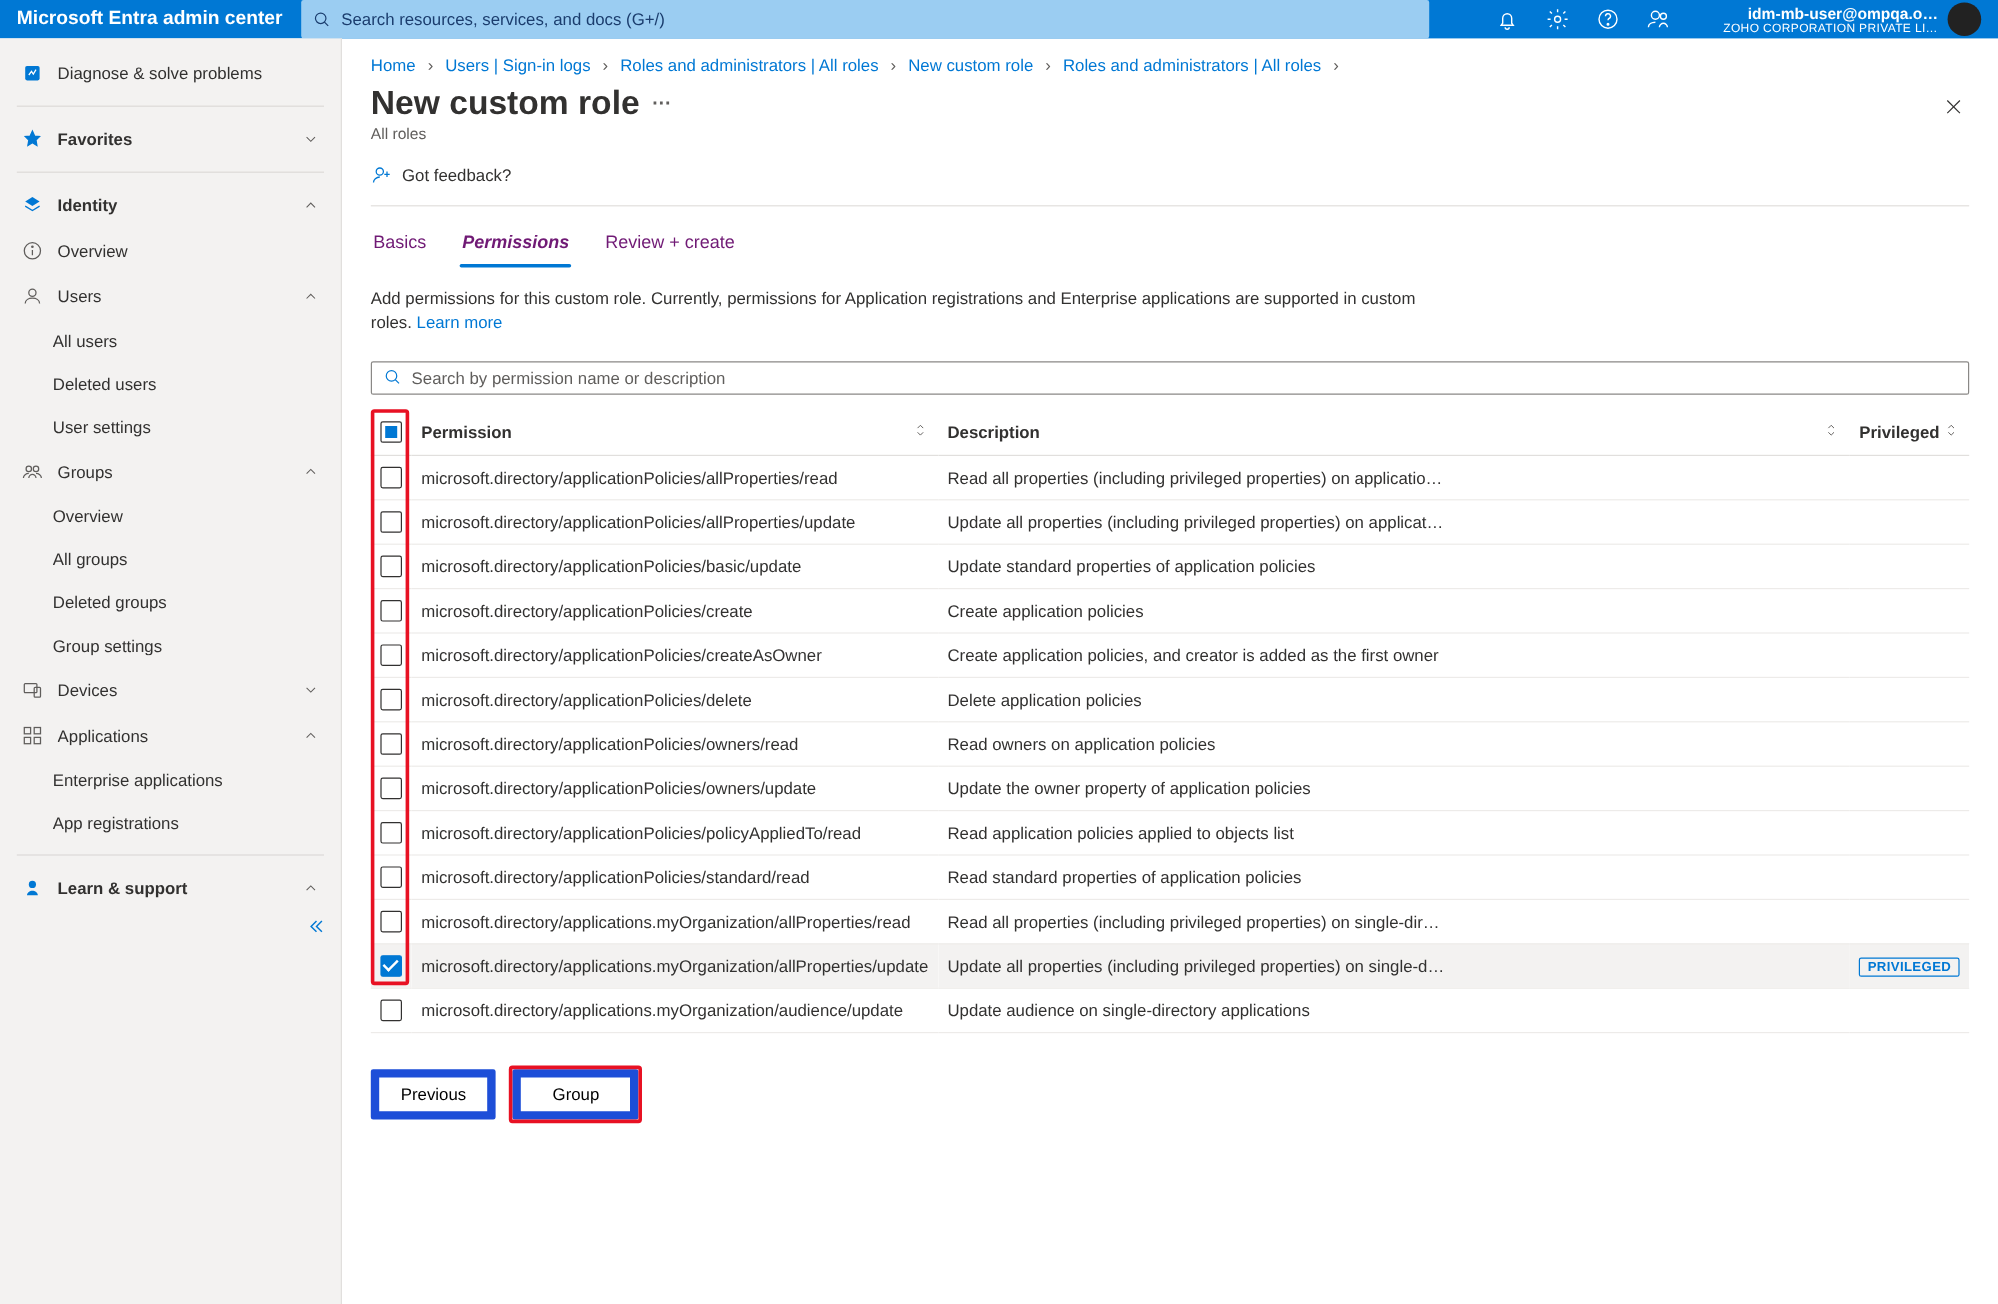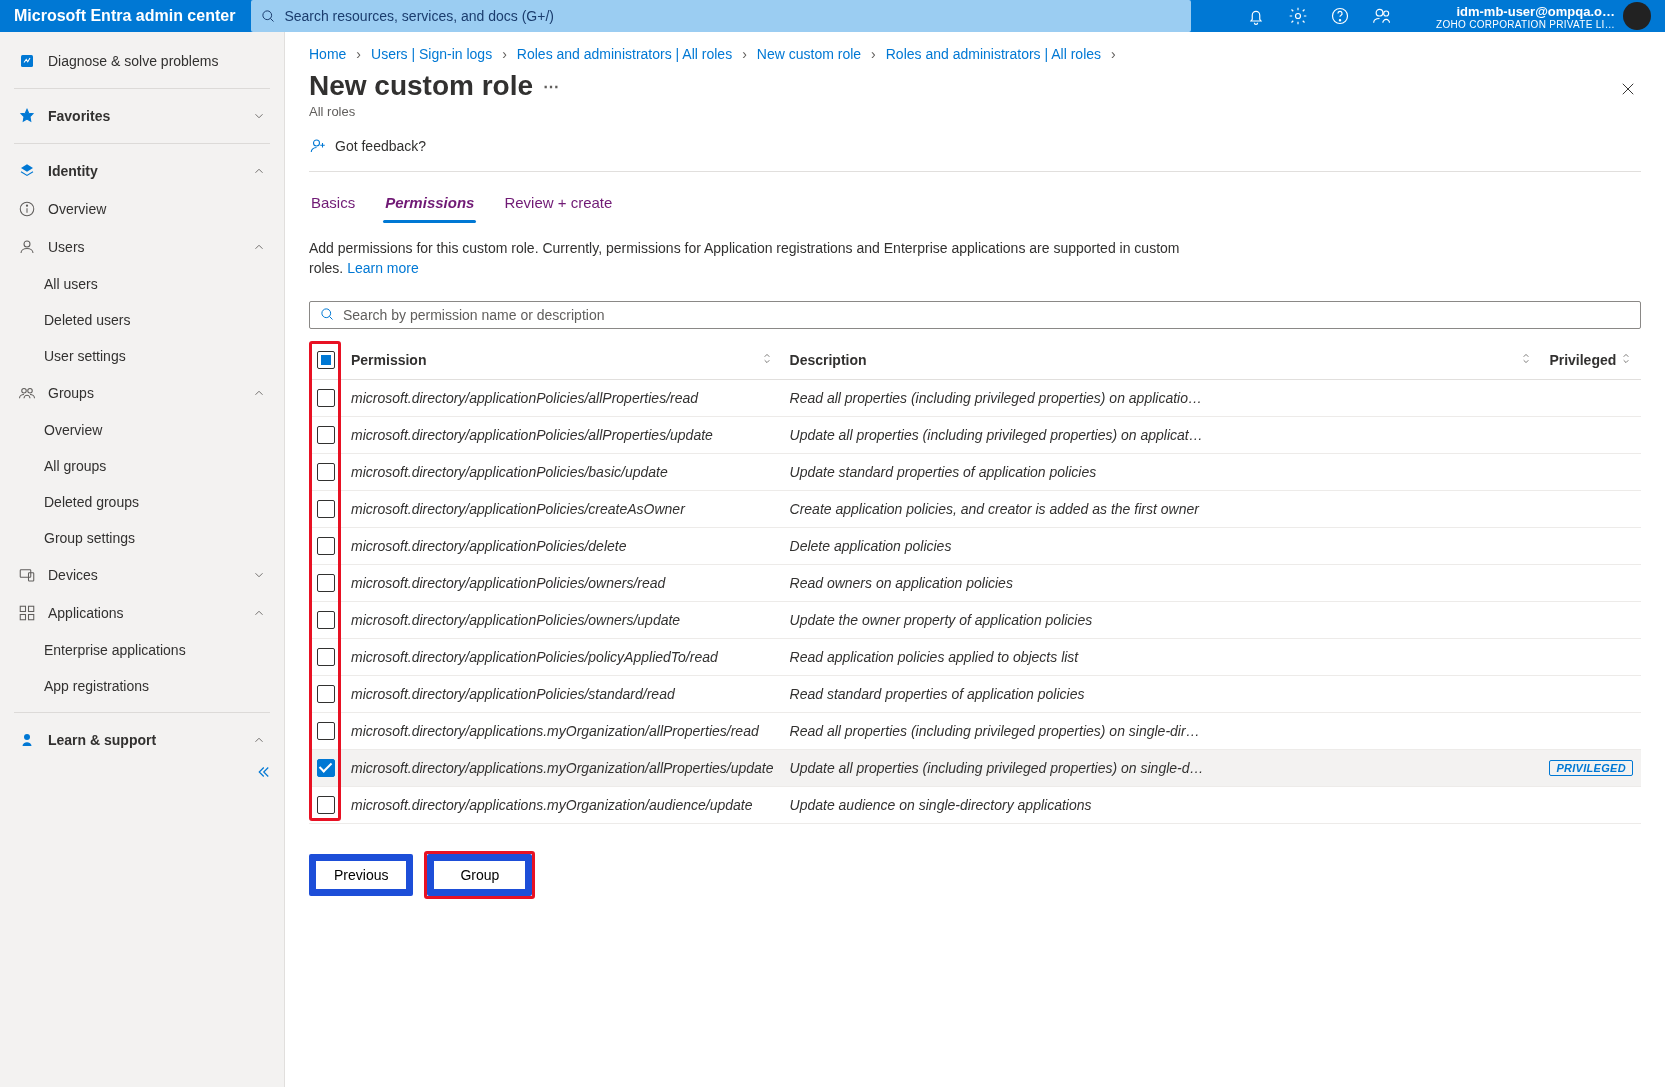--- a/index.html
+++ b/index.html
@@ -67,21 +67,21 @@
 .helptext a { color: #0078d4; text-decoration: none; cursor: pointer; }
 
 .perm-search { display: flex; align-items: center; border: 1px solid #8a8886; border-radius: 2px; padding: 5px 10px; margin-bottom: 12px; }
 .perm-search svg { width: 15px; height: 15px; stroke: #0078d4; fill: none; stroke-width: 1.6; margin-right: 8px; }
 .perm-search input { flex: 1; border: none; outline: none; font-size: 14px; }
 .perm-search input::placeholder { color: #605e5c; }
 
 
 .tbl { width: 100%; border-collapse: collapse; }
 .tbl th { text-align: left; font-weight: 600; font-size: 14px; padding: 10px 8px; border-bottom: 1px solid #e1dfdd; position: relative; }
-.tbl td { padding: 9px 8px; border-bottom: 1px solid #edebe9; font-size: 14px; vertical-align: middle; white-space: nowrap; overflow: hidden; text-overflow: ellipsis; font-style: italic; }
+.tbl td { padding: 9px 8px; border-bottom: 1px solid #edebe9; font-size: 14px; vertical-align: middle; white-space: nowrap; overflow: hidden; text-overflow: ellipsis; }
 .tbl tr.selected { background: #f3f2f1; }
 .col-cb { width: 36px; }
 .col-perm { width: 440px; }
 .col-priv { width: 140px; }
 .sorter { position: absolute; right: 8px; top: 50%; transform: translateY(-50%); }
 .sorter svg { width: 14px; height: 14px; stroke: #605e5c; fill: none; stroke-width: 1.4; }
 
 .cbwrap { width: 18px; height: 18px; border: 1.5px solid #323130; border-radius: 2px; position: relative; cursor: pointer; background: #fff; }
 .cbwrap.checked { background: #0078d4; border-color: #0078d4; }
 .cbwrap.checked::after { content: ""; position: absolute; left: 4px; top: 0px; width: 5px; height: 10px; border: solid #fff; border-width: 0 2px 2px 0; transform: rotate(45deg); }
@@ -412,20 +412,28 @@
                 <div class="cbwrap"></div>
               </td>
               <td>microsoft.directory/applicationPolicies/basic/update</td>
               <td class="desc-cell">Update standard properties of application policies</td>
               <td></td>
             </tr>
             <tr>
               <td>
                 <div class="cbwrap"></div>
               </td>
+              <td>microsoft.directory/applicationPolicies/create</td>
+              <td class="desc-cell">Create application policies</td>
+              <td></td>
+            </tr>
+            <tr>
+              <td>
+                <div class="cbwrap"></div>
+              </td>
               <td>microsoft.directory/applicationPolicies/createAsOwner</td>
               <td class="desc-cell">Create application policies, and creator is added as the first owner</td>
               <td></td>
             </tr>
             <tr>
               <td>
                 <div class="cbwrap"></div>
               </td>
               <td>microsoft.directory/applicationPolicies/delete</td>
               <td class="desc-cell">Delete application policies</td>

